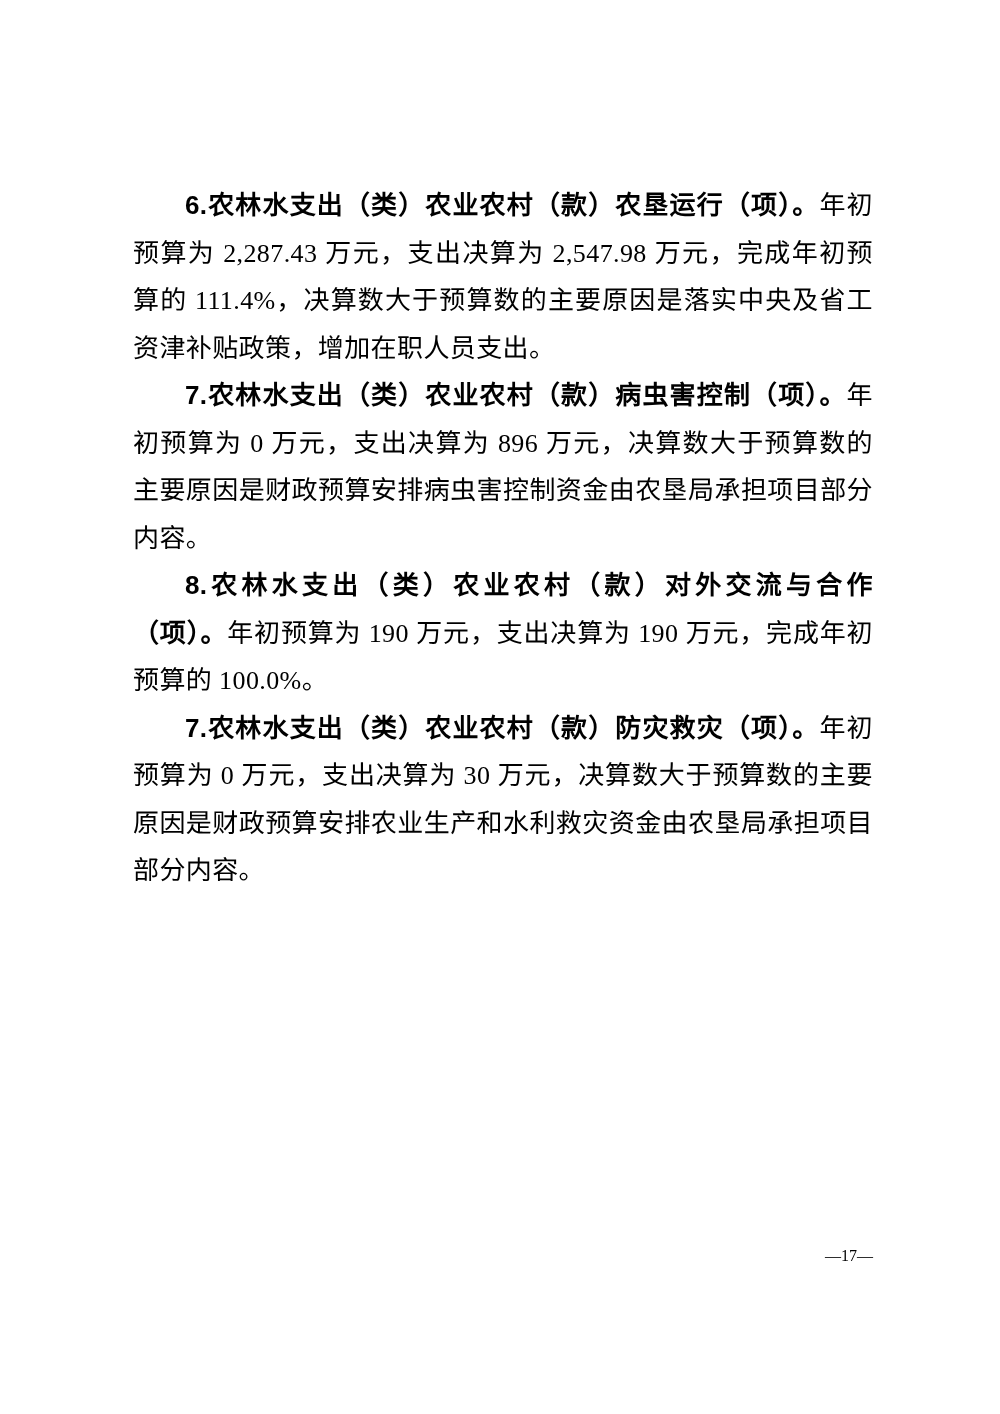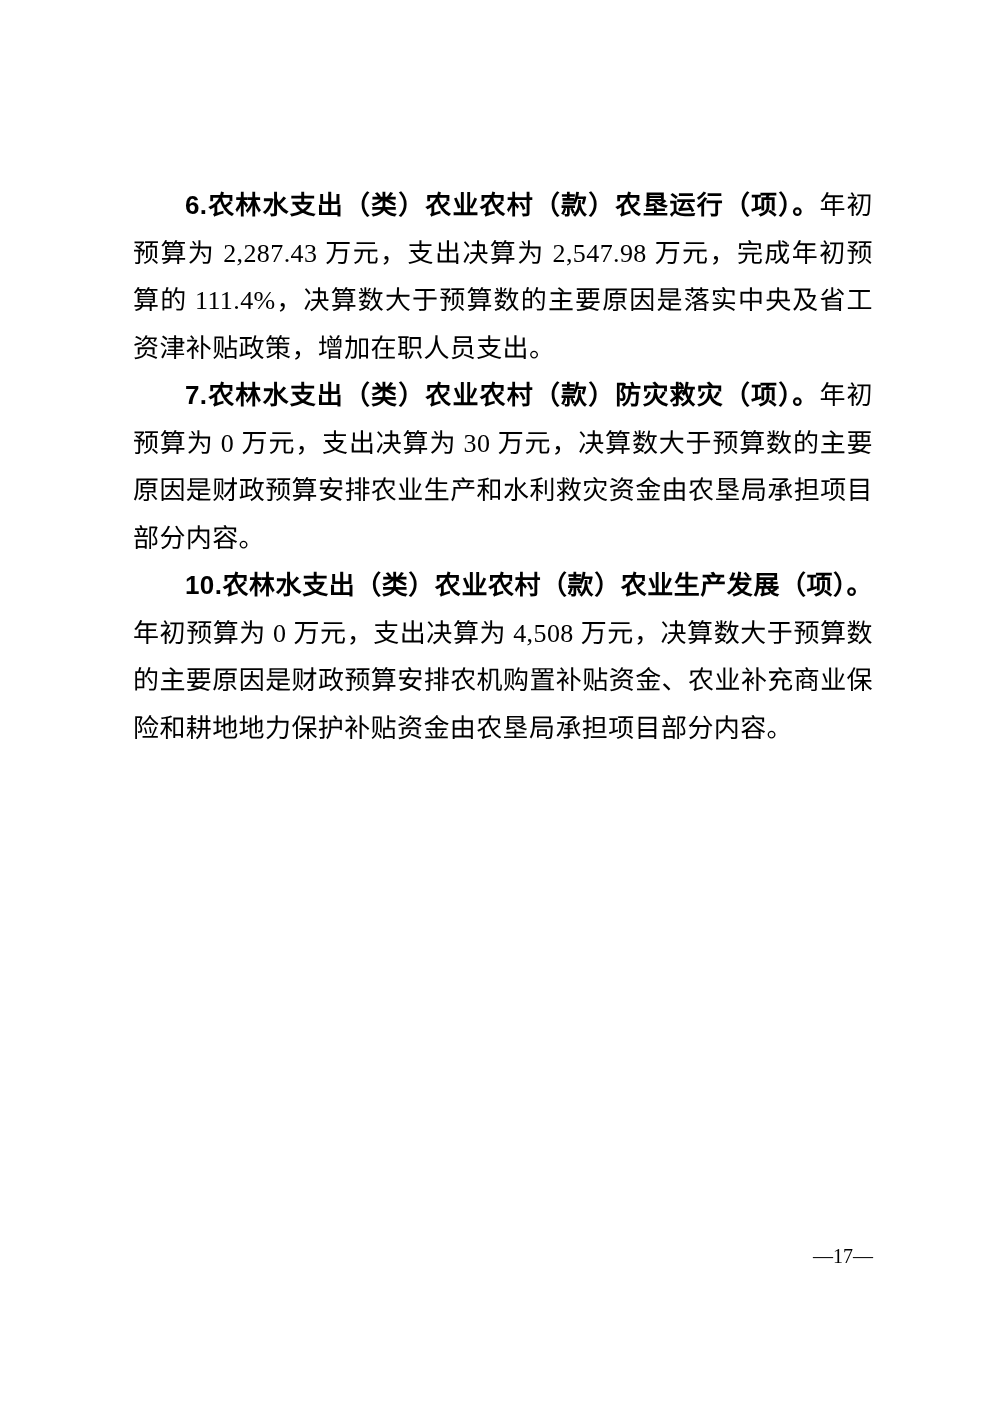--- a/index.html
+++ b/index.html
@@ -43,37 +43,38 @@
     font-weight: 700;
     font-family: "Liberation Sans", "DejaVu Sans", sans-serif;
   }
   .para .body-text {
     font-weight: 400;
   }
   .page-number {
     position: absolute;
     right: 127px;
     top: 1240px;
-    font-size: 20px;
+    font-size: 16px;
     line-height: 32px;
     font-family: "Liberation Serif", "DejaVu Serif", serif;
     color: #000000;
   }
 </style>
 </head>
 <body>
 
 <div class="page">
   <div class="content">
 
     <p class="para"><span class="head">6.农林水支出（类）农业农村（款）农垦运行（项）。</span><span class="body-text">年初预算为 2,287.43 万元，支出决算为 2,547.98 万元，完成年初预算的 111.4%，决算数大于预算数的主要原因是落实中央及省工资津补贴政策，增加在职人员支出。</span></p>
 
+    <p class="para"><span class="head">7.农林水支出（类）农业农村（款）病虫害控制（项）。</span><span class="body-text">年初预算为 0 万元，支出决算为 896 万元，决算数大于预算数的主要原因是财政预算安排病虫害控制资金由农垦局承担项目部分内容。</span></p>
 
+    <p class="para"><span class="head">8.农林水支出（类）农业农村（款）对外交流与合作（项）。</span><span class="body-text">年初预算为 190 万元，支出决算为 190 万元，完成年初预算的 100.0%。</span></p>
 
     <p class="para"><span class="head">7.农林水支出（类）农业农村（款）防灾救灾（项）。</span><span class="body-text">年初预算为 0 万元，支出决算为 30 万元，决算数大于预算数的主要原因是财政预算安排农业生产和水利救灾资金由农垦局承担项目部分内容。</span></p>
 
-    <p class="para"><span class="head">10.农林水支出（类）农业农村（款）农业生产发展（项）。</span><span class="body-text">年初预算为 0 万元，支出决算为 4,508 万元，决算数大于预算数的主要原因是财政预算安排农机购置补贴资金、农业补充商业保险和耕地地力保护补贴资金由农垦局承担项目部分内容。</span></p>
 
 
   </div>
 
   <div class="page-number">—17—</div>
 </div>
 
 </body></html>

